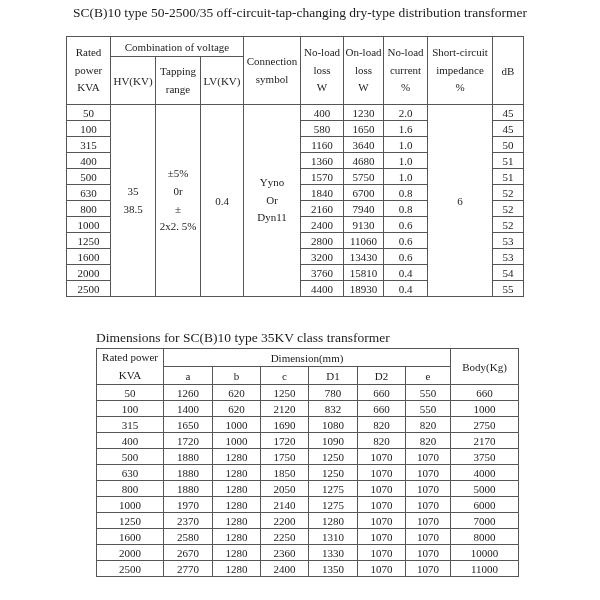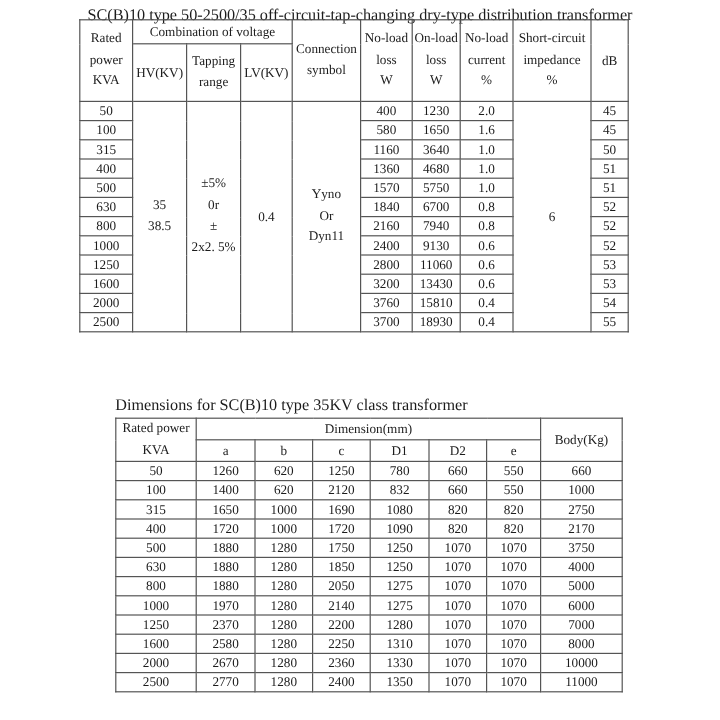--- a/index.html
+++ b/index.html
@@ -10,21 +10,21 @@
   }
   .doc-title{position:absolute;font-size:13.5px;white-space:nowrap;}
   .t1-title{top:5px;left:0;width:100%;text-align:center;}
   .t2-title{top:330px;left:96px;text-align:center;}
   table{border-collapse:collapse;table-layout:fixed;position:absolute;}
   th,td{
     border:1px solid #555;font-weight:normal;text-align:center;
     vertical-align:middle;font-size:11px;padding:0;overflow:hidden;
   }
   .pre{white-space:pre-line;line-height:1.6;}
-  .t1{left:66px;top:16px;width:457px;}
+  .t1{left:66px;top:36px;width:457px;}
   .t1 .hr1 th{height:19px;}
   .t1 .hr2 th{height:47px;}
   .t1 tbody td{height:15px;}
   .t2{left:96px;top:348px;width:422px;}
   .t2 thead th{height:13px;}
   .t2 tbody td{height:15px;}
 </style>
 </head>
 <body>
 
@@ -158,21 +158,21 @@
       </tr>
       <tr>
         <td>2000</td>
         <td>3760</td>
         <td>15810</td>
         <td>0.4</td>
         <td>54</td>
       </tr>
       <tr>
         <td>2500</td>
-        <td>3700</td>
+        <td>4400</td>
         <td>18930</td>
         <td>0.4</td>
         <td>55</td>
       </tr>
     </tbody>
   </table>
 
   <div class="doc-title t2-title">Dimensions for SC(B)10 type 35KV class transformer</div>
 
   <table class="t2">

